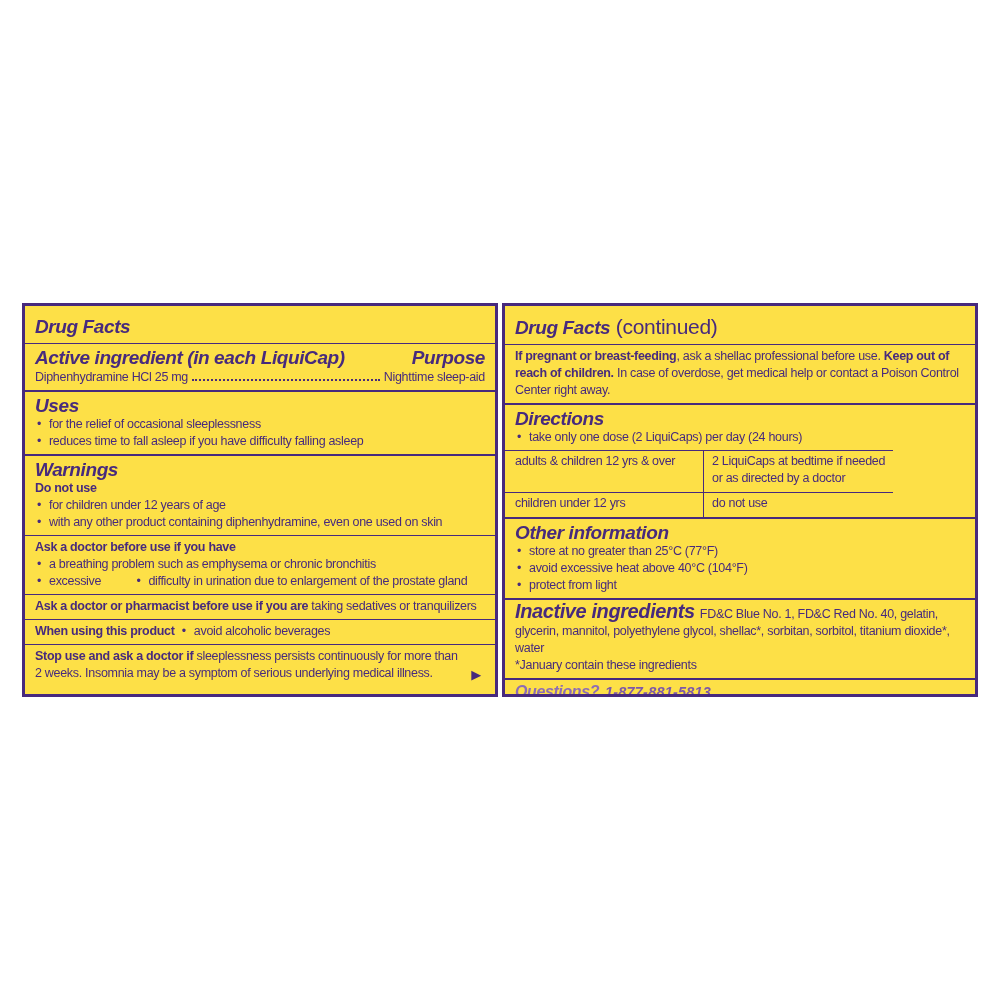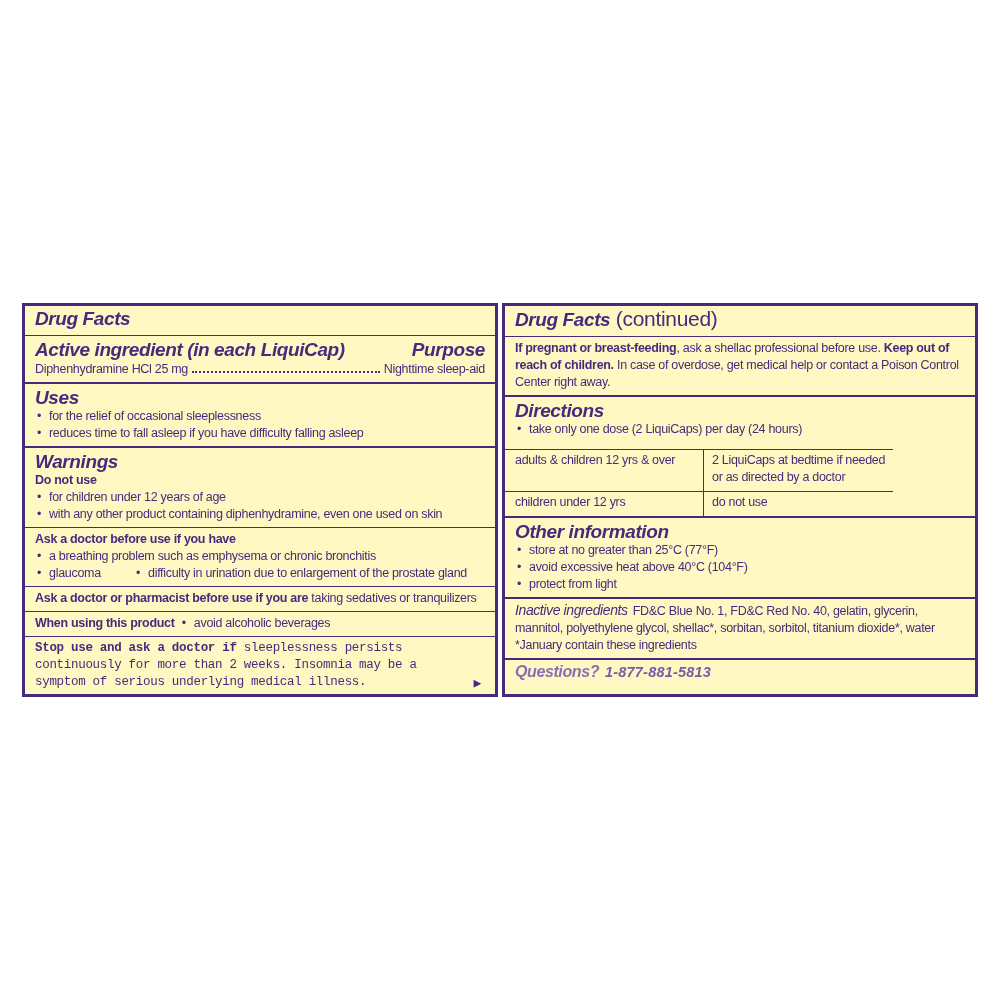--- a/index.html
+++ b/index.html
@@ -1,55 +1,55 @@
 <!DOCTYPE html>
 <html><head>
 <meta charset="utf-8">
 <style>
   html,body{margin:0;padding:0;background:#ffffff;}
   body{width:1000px;height:1000px;position:relative;overflow:hidden;
        font-family:"Liberation Sans","DejaVu Sans",sans-serif;color:#472a7d;}
 
   .label-wrap{position:absolute;left:22px;top:303px;width:956px;height:394px;
               display:flex;gap:4px;}
-  .panel{flex:1;border:3px solid #472a7d;background:#fef9c3;box-sizing:border-box;
-         padding:1px 10px 6px 10px;position:relative;overflow:hidden;}
+  .panel{flex:1;border:3px solid #472a7d;background:#fde047;box-sizing:border-box;
+         padding:9px 10px 6px 10px;position:relative;overflow:hidden;}
 
   .b{font-size:12.5px;line-height:17px;letter-spacing:-0.3px;}
   .h1{font-size:19px;line-height:24px;font-style:italic;font-weight:bold;letter-spacing:-0.4px;}
   .h1 .cont{font-style:normal;font-weight:normal;font-size:21px;letter-spacing:-0.3px;}
   .h2{font-size:19px;line-height:21px;font-style:italic;font-weight:bold;letter-spacing:-0.4px;margin-top:2px;}
   .bold{font-weight:bold;}
   .hr{border:0;border-top:2px solid #472a7d;margin:4px -10px 3px -10px;}
   .hr.thin{border-top-width:1.5px;}
 
   .li{position:relative;padding-left:14px;}
   .li::before{content:"\2022";position:absolute;left:2px;}
   .ib-li{position:relative;padding-left:14px;display:inline-block;}
   .ib-li::before{content:"\2022";position:absolute;left:2px;}
   .gap-right{margin-right:30px;}
 
   .purpose-row{display:flex;justify-content:space-between;align-items:baseline;}
   .dose-row{display:flex;align-items:baseline;}
   .dots{flex:1;border-bottom:2px dotted #472a7d;margin:0 4px 3px 4px;height:11px;}
 
-  .dir-table{border-collapse:collapse;margin-left:-10px;width:388px;margin-top:11px;}
+  .dir-table{border-collapse:collapse;margin-left:-10px;width:388px;margin-top:4px;}
   .dir-table td{border-top:1.5px solid #472a7d;vertical-align:top;
                 padding:2px 6px 5px 0;}
   .dir-table td.who{width:182px;padding-left:10px;}
   .dir-table td.dose{border-left:1.5px solid #472a7d;padding-left:8px;}
 
-  .stop-row{position:relative;padding-right:26px;font-family:Liberation Mono, monospace;}
+  .stop-row{position:relative;padding-right:26px;}
   .arrow{position:absolute;right:4px;bottom:1px;font-size:13px;line-height:13px;color:#472a7d;}
 
   .questions-row{display:flex;align-items:baseline;margin-top:2px;}
   .q-title{font-size:16px;font-style:italic;font-weight:bold;letter-spacing:-0.4px;color:#8d6cb6;}
   .q-phone{font-size:14.5px;font-weight:bold;letter-spacing:0.2px;color:#7e58a8;margin-left:6px;font-style:italic;}
 
-  .inactive-head{font-size:14px;font-style:italic;font-weight:normal;letter-spacing:-0.4px;margin-right:5px;}
+  .inactive-head{font-size:20px;font-style:italic;font-weight:bold;letter-spacing:-0.4px;margin-right:5px;}
   .mt2{margin-top:2px;}
 </style>
 </head>
 <body>
 
 <div class="label-wrap">
 
   <div class="panel">
     <div class="h1">Drug Facts</div>
     <hr class="hr thin">
@@ -72,21 +72,21 @@
 
     <div class="h2">Warnings</div>
     <div class="b bold">Do not use</div>
     <div class="b li">for children under 12 years of age</div>
     <div class="b li">with any other product containing diphenhydramine, even one used on skin</div>
     <hr class="hr thin">
 
     <div class="b bold">Ask a doctor before use if you have</div>
     <div class="b li">a breathing problem such as emphysema or chronic bronchitis</div>
     <div class="b">
-      <span class="ib-li gap-right">glaucoma</span>
+      <span class="ib-li gap-right">excessive</span>
       <span class="ib-li">difficulty in urination due to enlargement of the prostate gland</span>
     </div>
     <hr class="hr thin">
 
     <div class="b">
       <span class="bold">Ask a doctor or pharmacist before use if you are</span><span> taking sedatives or tranquilizers</span>
     </div>
     <hr class="hr thin">
 
     <div class="b">

